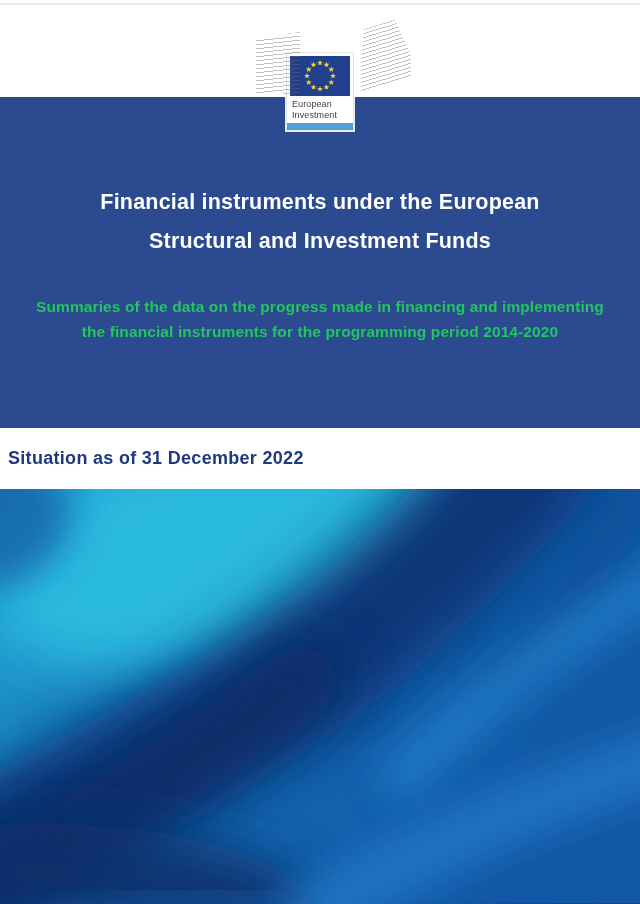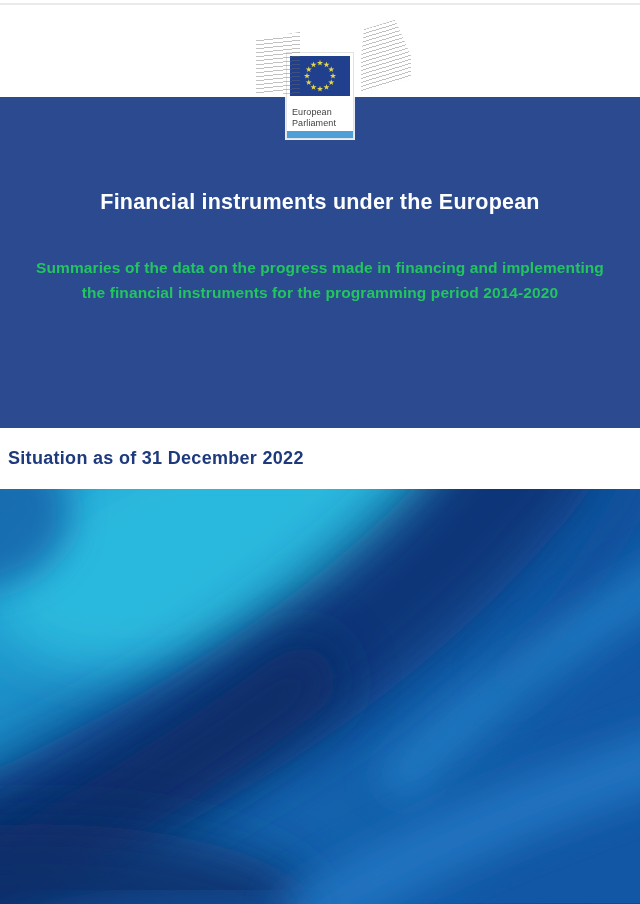--- a/index.html
+++ b/index.html
@@ -21,21 +21,21 @@
   .ec-logo { position:absolute; top:0; left:0; width:100%; height:130px; z-index:3; }
   .logo-core {
     position:absolute; top:52px; left:50%; transform:translateX(-50%);
     width:68px; background:#ffffff;
     border:1px solid #e3e3e3;
     box-shadow:0 0 0 1px rgba(255,255,255,.9);
   }
   .flag-wrap { padding:3px 3px 0 3px; background:#fff; }
   .flag-wrap svg { display:block; }
   .logo-label {
-    padding:11px 0 3px 5px;
+    padding:3px 0 3px 5px;
     font-size:9px; line-height:10.5px;
     color:#3f3f3f; letter-spacing:.1px;
   }
   .logo-label span { display:block; }
   .logo-accent-bar { height:7px; background:#4e9ed8; }
 
   .building-lines {
     position:absolute; z-index:2; opacity:.55;
     background:repeating-linear-gradient(to bottom,
       rgba(105,105,105,.75) 0px, rgba(105,105,105,.75) 1px,
@@ -117,29 +117,30 @@
             <use href="#s0" transform="translate(-6.5,24.26)"></use>
             <use href="#s0" transform="translate(-11.26,19.5)"></use>
             <use href="#s0" transform="translate(-13,13)"></use>
             <use href="#s0" transform="translate(-11.26,6.5)"></use>
             <use href="#s0" transform="translate(-6.5,1.74)"></use>
           </g>
         </svg>
       </div>
       <div class="logo-label">
         <span>European</span>
-        <span>Parliament</span>
+        <span>Investment</span>
       </div>
       <div class="logo-accent-bar"></div>
     </div>
   </header>
 
   <section class="banner">
     <h1 class="cover-title">
       <span>Financial instruments under the European</span>
+      <span>Structural and Investment Funds</span>
     </h1>
     <p class="cover-subtitle">
       <span>Summaries of the data on the progress made in financing and implementing</span>
       <span>the financial instruments for the programming period 2014-2020</span>
     </p>
   </section>
 
   <section class="situation-strip">
     <h2 class="situation-text">Situation as of 31 December 2022</h2>
   </section>

